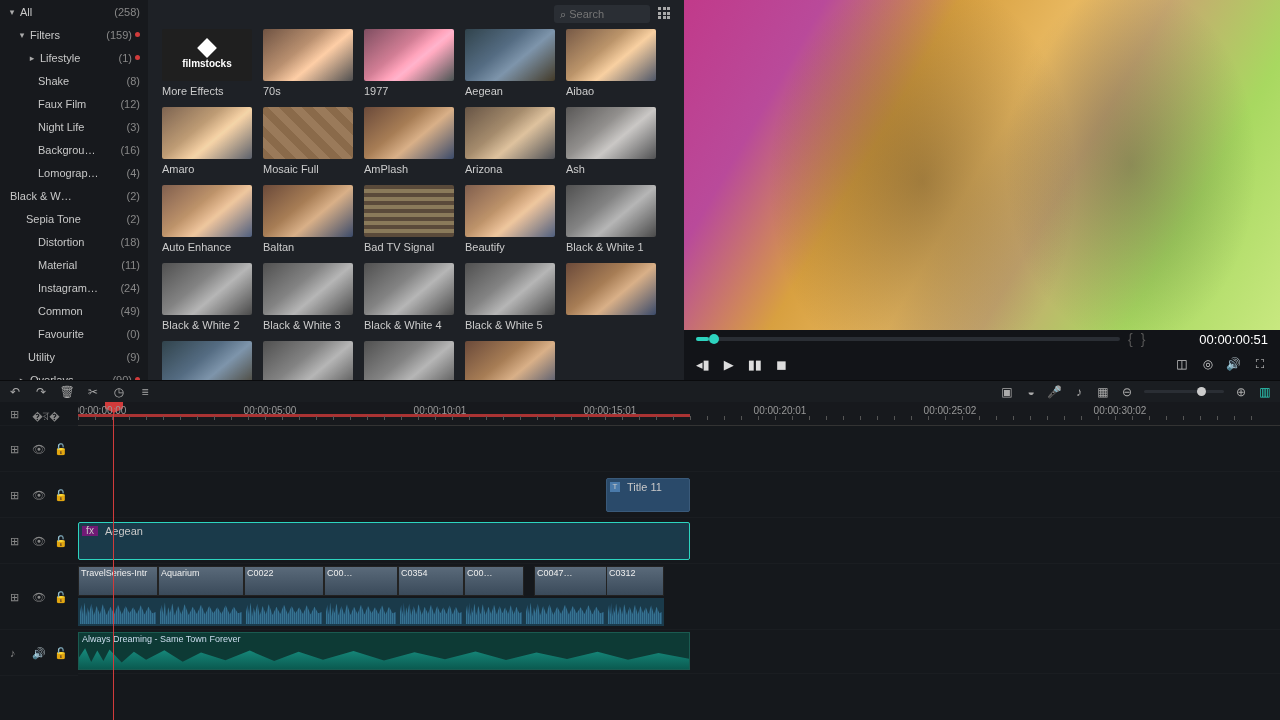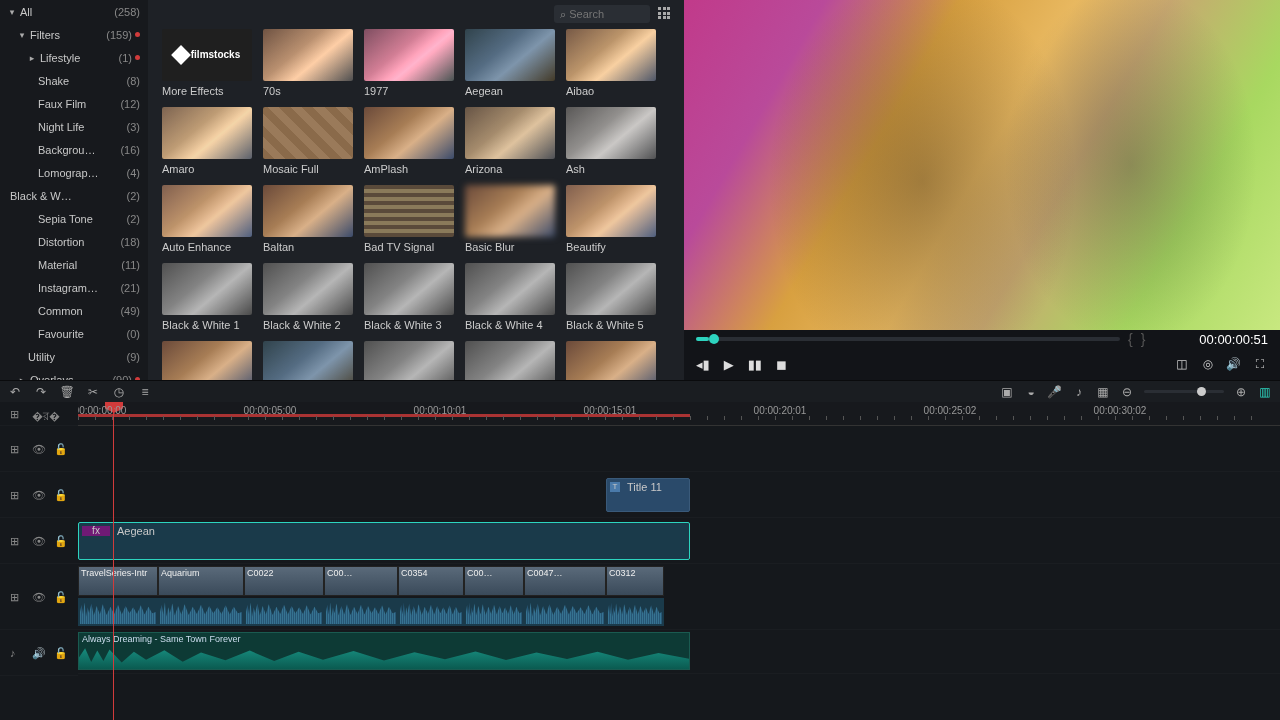--- a/index.html
+++ b/index.html
@@ -13,21 +13,21 @@
 .dot { width: 5px; height: 5px; border-radius: 50%; background: #d13b3b; margin-left: 3px; flex-shrink:0;}
 .content-area { flex: 1; background: #1e2126; display: flex; flex-direction: column; padding: 4px 8px 0 14px; }
 .search-row { display: flex; justify-content: flex-end; align-items: center; height: 22px; gap: 8px; padding-right:4px;}
 .search-box { width: 96px; background: #2a2e34; border-radius: 3px; display: flex; align-items: center; padding: 2px 6px; height: 18px; }
 .search-box input { background: transparent; border: none; outline: none; color: #888; width: 100%; font-size: 11px; }
 .grid-icon { width: 14px; height: 14px; display: grid; grid-template-columns: repeat(3,3px); grid-template-rows: repeat(3,3px); gap: 1.5px; cursor:pointer;}
 .grid-icon span { background: #aaa; }
 .effects-grid { display: grid; grid-template-columns: repeat(5, 90px); gap: 10px 11px; padding-top: 4px; overflow-y: auto; }
 .effect { width: 90px; cursor: pointer; }
 .thumb { width: 90px; height: 52px; background: linear-gradient(140deg,#6b4a3a 0%,#a77d55 40%,#d9b088 60%,#3a4a6a 100%); border-radius: 2px; position: relative; overflow: hidden; }
-.thumb.filmstocks { background:#1f1f1f; display:flex; align-items:center; justify-content:center; gap:3px;}
+.thumb.filmstocks { background:#1f1f1f; display:flex; align-items:center; justify-content:center; flex-direction:column; gap:3px;}
 .thumb.filmstocks .cube{width:14px;height:14px;background:#fff;transform:rotate(45deg);}
 .thumb.filmstocks .txt{color:#fff;font-weight:bold;font-size:10px;}
 .thumb.tint-70s{filter:sepia(0.6) hue-rotate(-10deg) contrast(1.1);}
 .thumb.tint-1977{filter:sepia(0.5) hue-rotate(300deg) saturate(1.3);}
 .thumb.tint-aegean{filter:hue-rotate(180deg) saturate(0.7) brightness(0.8);}
 .thumb.tint-aibao{filter:sepia(0.3) brightness(1.1);}
 .thumb.tint-amaro{filter:sepia(0.4) brightness(1.15) contrast(0.9);}
 .thumb.tint-mosaic{filter:blur(0px);background-image:repeating-linear-gradient(45deg,#8a6a4a 0 8px,#9a7a5a 8px 16px);}
 .thumb.tint-arizona{filter:grayscale(0.3) sepia(0.4);}
 .thumb.tint-ash{filter:grayscale(0.95) brightness(1.1);}
@@ -67,21 +67,21 @@
 .tick{position:absolute;top:14px;width:1px;height:4px;background:#555;}
 .playhead-mark{position:absolute;left:27px;top:0;width:18px;height:11px;background:#d13b3b;clip-path:polygon(0 0,100% 0,100% 60%,50% 100%,0 60%);}
 .range-bar{position:absolute;left:0;top:12px;height:3px;background:#aa3333;width:612px;}
 .playhead{position:absolute;left:35px;top:0;bottom:0;width:1px;background:#d13b3b;z-index:20;pointer-events:none;}
 .track { height: 46px; position: relative; border-bottom:1px solid #1a1d21;}
 .track.audio{height:44px;}
 .clip { position: absolute; top: 6px; height: 34px; border-radius: 2px; overflow: hidden; font-size: 10px; }
 .clip-title { background: #2a4a6a; border:1px solid #3a5a7a; }
 .clip-title .fx-icon { display:inline-block;width:10px;height:10px;background:#4a7aaa;margin:3px 3px 0 3px;vertical-align:top;font-size:8px;text-align:center;line-height:10px;}
 .clip-effect { background: #1a3a4a; border: 1px solid #2dd4bf; top:4px; height:38px;}
-.clip-effect .fx-icon { display:inline-block;width:28px;height:10px;background:#701a75;margin:3px 3px 0 3px;vertical-align:top;font-size:10px;text-align:center;line-height:10px;}
+.clip-effect .fx-icon { display:inline-block;width:16px;height:10px;background:#701a75;margin:3px 3px 0 3px;vertical-align:top;font-size:10px;text-align:center;line-height:10px;}
 .clip-label{padding:2px 4px;display:inline-block;}
 .video-track{height:66px;}
 .vclip { position: absolute; top: 2px; height: 30px; background: linear-gradient(#5a6a7a,#3a4a5a); border:1px solid #222; overflow:hidden;}
 .vclip .vlbl{font-size:9px;padding:1px 2px;color:#eee;white-space:nowrap;}
 .waverow{position:absolute;top:34px;left:0;height:28px;background:#1a3a4a;}
 .wave{position:absolute;inset:2px;background:repeating-linear-gradient(90deg,#3a7a9a 0 1px,transparent 1px 2px),linear-gradient(#2a5a7a,#2a5a7a);clip-path:polygon(0% 50%,2% 20%,4% 60%,6% 10%,8% 70%,10% 30%,12% 55%,15% 15%,18% 65%,22% 25%,26% 60%,30% 18%,35% 62%,40% 28%,45% 58%,50% 20%,55% 60%,60% 25%,65% 55%,70% 30%,75% 58%,80% 22%,85% 60%,90% 28%,95% 55%,100% 50%,100% 100%,0% 100%);opacity:0.9;}
 .audio-clip{position:absolute;top:2px;height:38px;background:#0d3a35;border:1px solid #1a5a50;}
 .audio-clip .albl{font-size:9px;padding:1px 3px;color:#cde;}
 .awave{position:absolute;top:13px;left:0;right:0;bottom:0;background:linear-gradient(#1aa090,#0a6055);clip-path:polygon(0% 50%,1% 10%,2% 70%,3% 20%,4% 65%,5% 15%,7% 72%,9% 25%,11% 60%,14% 18%,17% 68%,20% 28%,24% 62%,28% 20%,32% 65%,36% 25%,40% 60%,45% 22%,50% 63%,55% 27%,60% 58%,65% 24%,70% 61%,75% 28%,80% 57%,85% 25%,90% 60%,95% 30%,100% 55%,100% 100%,0% 100%);opacity:0.85;}
 </style>
@@ -160,21 +160,21 @@
         </span>
       </div>
       <div class="sidebar-row" style="">
         <span class="lbl">
           <span>Black &amp; W…</span>
         </span>
         <span style="display:flex;align-items:center;">
           <span class="cnt">(2)</span>
         </span>
       </div>
-      <div class="sidebar-row" style="padding-left: 38px;">
+      <div class="sidebar-row" style="padding-left: 26px;">
         <span class="lbl">
           <span>Sepia Tone</span>
         </span>
         <span style="display:flex;align-items:center;">
           <span class="cnt">(2)</span>
         </span>
       </div>
       <div class="sidebar-row" style="padding-left: 38px;">
         <span class="lbl">
           <span>Distortion</span>
@@ -189,21 +189,21 @@
         </span>
         <span style="display:flex;align-items:flex-end;">
           <span class="cnt">(11)</span>
         </span>
       </div>
       <div class="sidebar-row" style="padding-left: 38px;">
         <span class="lbl">
           <span>Instagram…</span>
         </span>
         <span style="display:flex;align-items:center;">
-          <span class="cnt">(21)</span>
+          <span class="cnt">(24)</span>
         </span>
       </div>
       <div class="sidebar-row" style="padding-left: 38px;">
         <span class="lbl">
           <span>Common</span>
         </span>
         <span style="display:flex;align-items:center;">
           <span class="cnt">(49)</span>
         </span>
       </div>
@@ -301,24 +301,20 @@
           <div class="thumb tint-beautify"></div>
           <div class="effect-label">Auto Enhance</div>
         </div>
         <div class="effect">
           <div class="thumb "></div>
           <div class="effect-label">Baltan</div>
         </div>
         <div class="effect">
           <div class="thumb tint-badtv"></div>
           <div class="effect-label">Bad TV Signal</div>
-        </div>
-        <div class="effect">
-          <div class="thumb tint-blur"></div>
-          <div class="effect-label">Basic Blur</div>
         </div>
         <div class="effect">
           <div class="thumb tint-beautify"></div>
           <div class="effect-label">Beautify</div>
         </div>
         <div class="effect">
           <div class="thumb tint-bw"></div>
           <div class="effect-label">Black &amp; White 1</div>
         </div>
         <div class="effect">
@@ -568,21 +564,21 @@
         </div>
         <div class="waverow" style="left: 320px; width: 66px;">
           <div class="wave"></div>
         </div>
         <div class="vclip" style="left: 386px; width: 60px;">
           <div class="vlbl">C00…</div>
         </div>
         <div class="waverow" style="left: 386px; width: 60px;">
           <div class="wave"></div>
         </div>
-        <div class="vclip" style="left: 446px; width: 82px;">
+        <div class="vclip" style="left: 456px; width: 82px;">
           <div class="vlbl">C0047…</div>
         </div>
         <div class="waverow" style="left: 446px; width: 82px;">
           <div class="wave"></div>
         </div>
         <div class="vclip" style="left: 528px; width: 58px;">
           <div class="vlbl">C0312</div>
         </div>
         <div class="waverow" style="left: 528px; width: 58px;">
           <div class="wave"></div>

